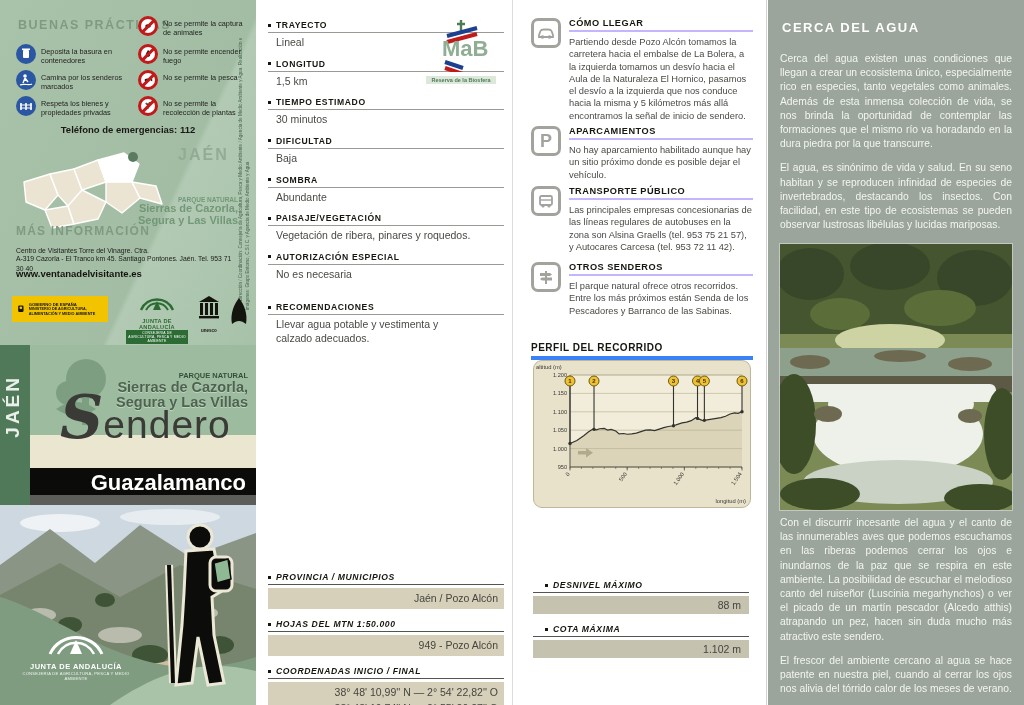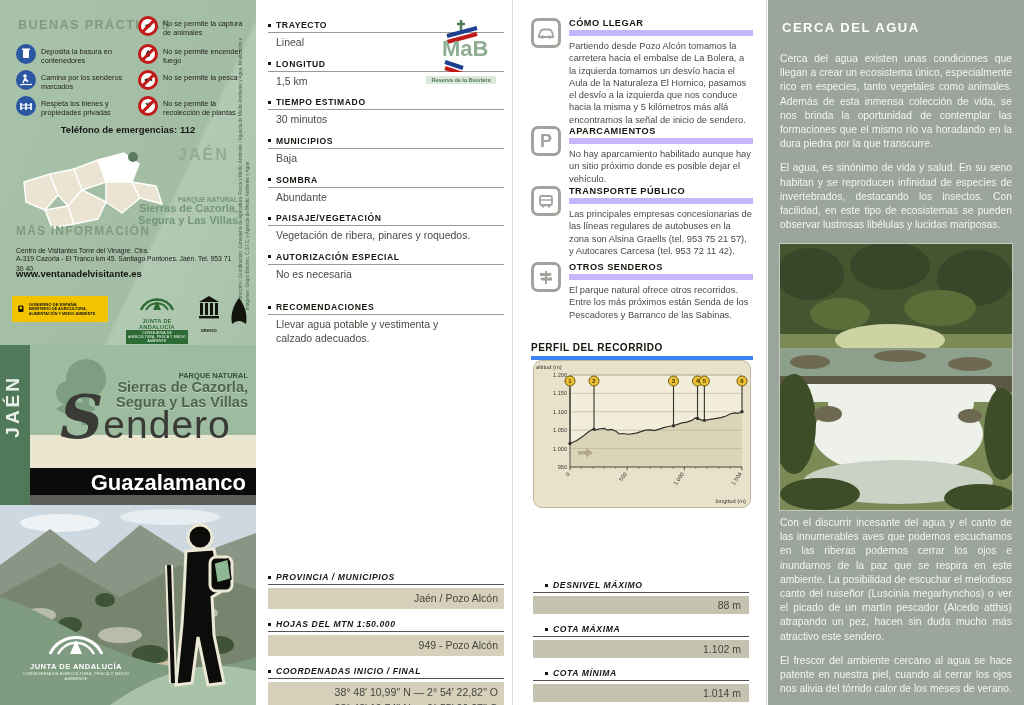--- a/index.html
+++ b/index.html
@@ -42,21 +42,21 @@
   
   #p2{left:256px;top:0;width:256px;height:508px;background:#fff;}
   #p3{left:512px;top:0;width:254px;height:705px;background:#fff;border-left:1px solid #dcdcd8;}
   .fold{width:1px;height:705px;background:#d3d3cf;}
   .flabel{display:flex;align-items:center;gap:5px;font-size:8.6px;font-weight:bold;letter-spacing:.6px;color:#16160f;}
   .flabel:before{content:"";width:3px;height:3px;background:#16160f;display:inline-block;}
   .frule{border-bottom:1px solid #9a9a94;margin-top:2px;}
   .fvalue{font-size:10.5px;color:#4a4a44;margin:3px 0 0 8px;line-height:1.3;}
   .barval{background:#d6d0ba;color:#45453f;font-size:10.5px;text-align:right;padding:3px 6px;margin-top:3px;line-height:1.45;}
   .barval2{background:#c6c2b0;color:#45453f;font-size:10.5px;text-align:right;padding:3px 8px;margin-top:3px;}
-  .isec-title{font-size:9.2px;font-weight:bold;letter-spacing:.5px;color:#16160f;border-bottom:6px solid #c4b5fd;padding-bottom:2px;}
+  .isec-title{font-size:9.2px;font-weight:bold;letter-spacing:.5px;color:#16160f;border-bottom:2px solid #c4b5fd;padding-bottom:2px;}
   .isec-text{font-size:9.3px;color:#4a4a44;line-height:1.32;margin-top:4px;text-align:left;}
   .iconbox{width:30px;height:30px;border:3px solid #a3a39e;border-radius:7px;box-sizing:border-box;
            display:flex;align-items:center;justify-content:center;color:#a3a39e;font-weight:bold;}
   .chart-title{font-size:10px;font-weight:bold;letter-spacing:.5px;color:#16160f;border-bottom:4px solid #3b82f6;padding-bottom:3px;}
   #chartbox{background:#e8e2cb;border:1px solid #bdb69a;border-radius:9px;}
   
   #p4{left:768px;top:0;width:256px;height:705px;background:#9ba59b;}
   .art-title{font-size:13px;font-weight:bold;letter-spacing:1.5px;color:#ffffff;}
   .art-p{font-size:10.3px;color:#f3f5f1;line-height:1.38;text-align:justify;margin:0 0 10px 0;}
   .photo-frame{border:1px solid #c3c8c0;}
@@ -290,21 +290,21 @@
         <div class="flabel">LONGITUD</div>
           <div class="frule"></div>
         <div class="fvalue">1,5 km</div>
       </div>
       <div style="margin-top:9px;">
         <div class="flabel">TIEMPO ESTIMADO</div>
           <div class="frule"></div>
         <div class="fvalue">30 minutos</div>
       </div>
       <div style="margin-top:9px;">
-        <div class="flabel">MUNICIPIOS</div>
+        <div class="flabel">DIFICULTAD</div>
           <div class="frule"></div>
         <div class="fvalue">Baja</div>
       </div>
       <div style="margin-top:9px;">
         <div class="flabel">SOMBRA</div>
           <div class="frule"></div>
         <div class="fvalue">Abundante</div>
       </div>
       <div style="margin-top:9px;">
         <div class="flabel">PAISAJE/VEGETACIÓN</div>
@@ -481,25 +481,20 @@
       <div>
         <div class="flabel" style="font-style:italic;margin-left:12px;">DESNIVEL MÁXIMO</div>
           <div class="frule" style="border-color:#55554f;"></div>
         <div class="barval2">88 m</div>
       </div>
       <div style="margin-top:10px;">
         <div class="flabel" style="font-style:italic;margin-left:12px;">COTA MÁXIMA</div>
           <div class="frule" style="border-color:#55554f;"></div>
         <div class="barval2">1.102 m</div>
       </div>
-      <div style="margin-top:10px;">
-        <div class="flabel" style="font-style:italic;margin-left:12px;">COTA MÍNIMA</div>
-          <div class="frule" style="border-color:#55554f;"></div>
-        <div class="barval2">1.014 m</div>
-      </div>
     </div>
   </div>
 
   <div class="abs fold" style="left:766px;top:0;"></div>
 
   <div id="p4" class="abs">
     <div class="abs art-title" style="left:14px;top:20px;">CERCA DEL AGUA</div>
     <div class="abs" style="left:12px;top:52px;width:232px;">
       <p class="art-p">Cerca del agua existen unas condiciones que llegan a crear un ecosistema único, especialmente rico en especies, tanto vegetales como animales. Además de esta inmensa colección de vida, se nos brinda la oportunidad de contemplar las formaciones que el mismo río va horadando en la dura piedra por la que transcurre.</p>
       <p class="art-p">El agua, es sinónimo de vida y salud. En su seno habitan y se reproducen infinidad de especies de invertebrados, destacando los insectos. Con facilidad, en este tipo de ecosistemas se pueden observar lustrosas libélulas y lucidas mariposas.</p>

